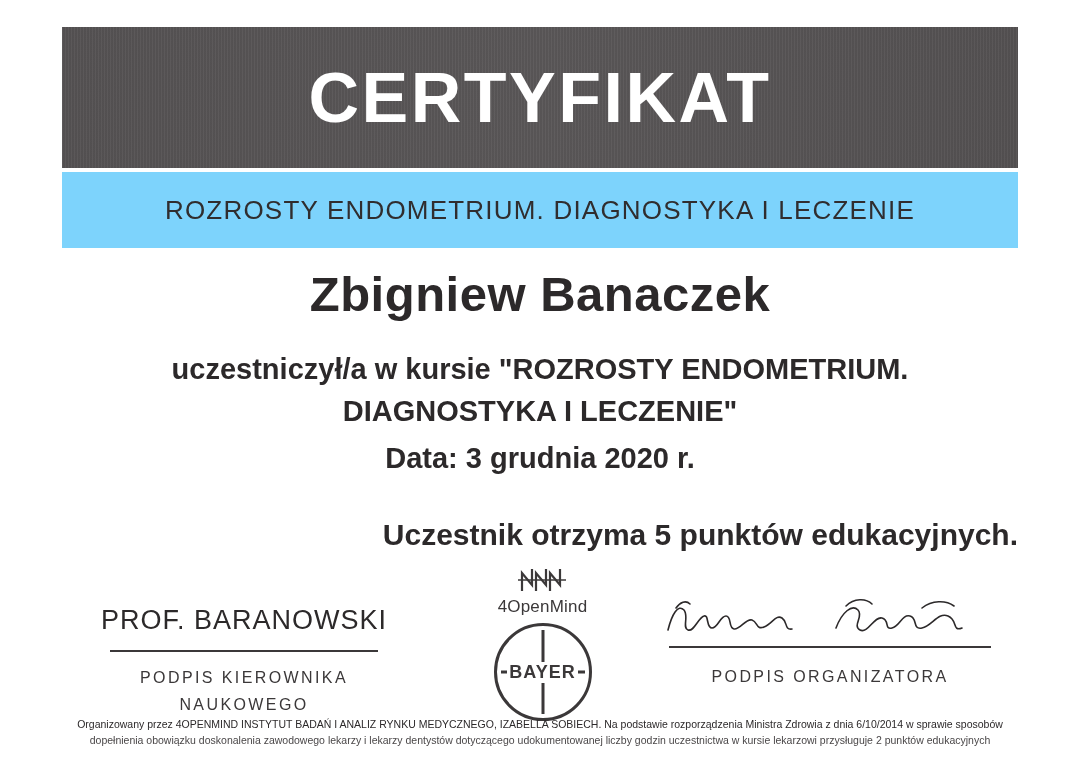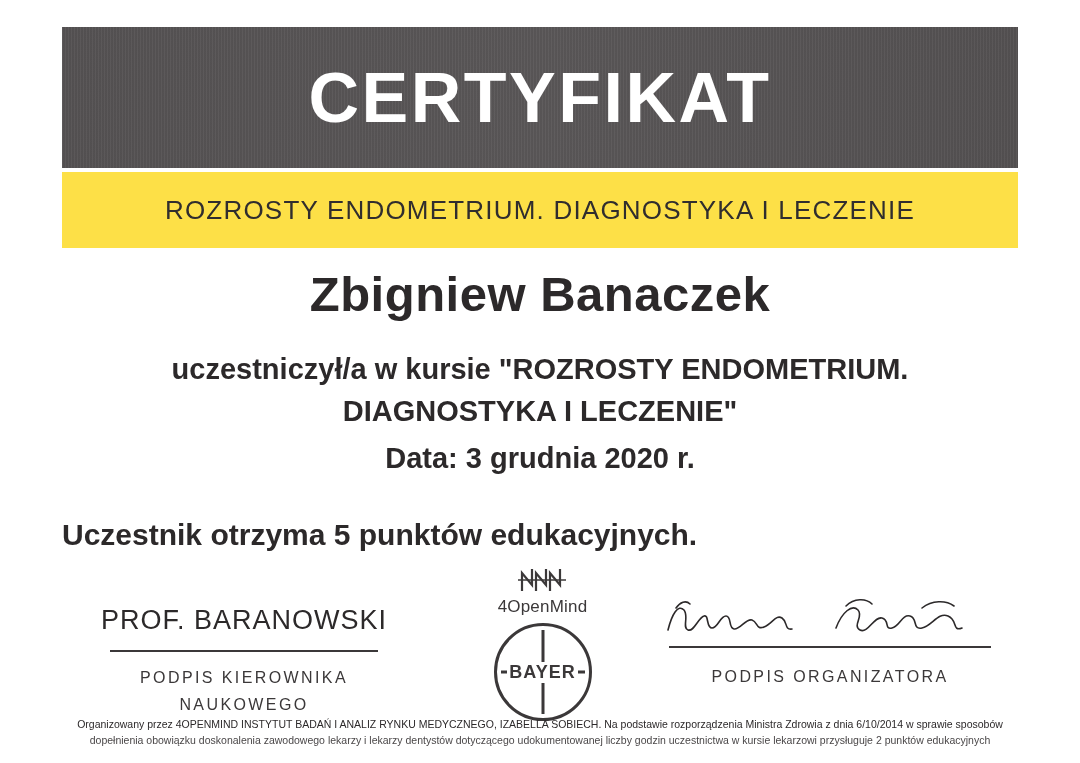--- a/index.html
+++ b/index.html
@@ -59,21 +59,21 @@
     text-align: center;
   }
 
   
   .subtitle-band {
     position: absolute;
     left: 62px;
     top: 172px;
     width: 956px;
     height: 76px;
-    background: #fde047;
+    background: #7dd3fc;
     display: flex;
     align-items: center;
     justify-content: center;
   }
   .subtitle-text {
     font-size: 26px;
     letter-spacing: 1.2px;
     color: #302d2e;
     text-align: center;
   }
@@ -114,21 +114,21 @@
     color: #2c292a;
     font-weight: bold;
   }
 
   
   .points {
     position: absolute;
     left: 62px;
     top: 518px;
     width: 956px;
-    text-align: left;
+    text-align: right;
     font-size: 30px;
     font-weight: bold;
     color: #2c292a;
   }
 
   
   .sig-left {
     position: absolute;
     left: 74px;
     top: 605px;

